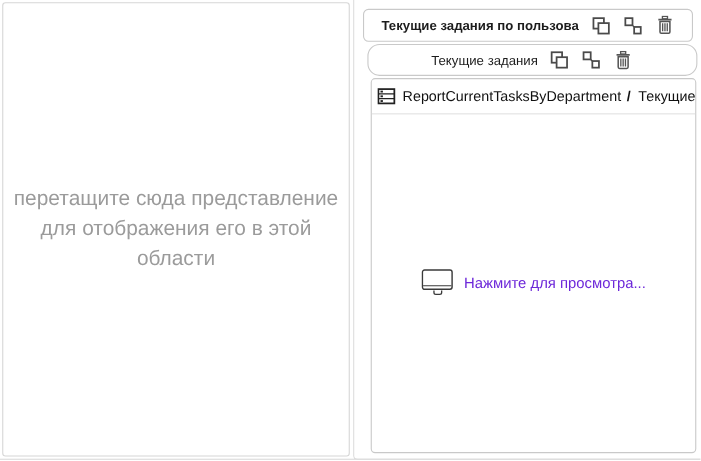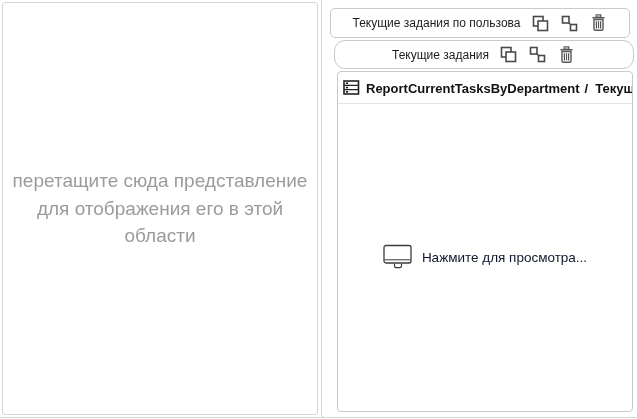--- a/index.html
+++ b/index.html
@@ -48,21 +48,21 @@
     position: absolute;
     box-sizing: border-box;
     background: #fff;
     border: 1px solid #c9c9c9;
     border-radius: 5px;
     display: flex;
     align-items: center;
     justify-content: center;
     gap: 11px;
   }
-  .tab-outer { left: 330px; top: 8px;  width: 300px; height: 30px; }
+  .tab-outer { left: 330px; top: 8px;  width: 300px; height: 30px; font-weight: bold; }
   .tab-inner { left: 334px; top: 40px; width: 300px; height: 29px; border-radius: 11px; }
   .tab-title {
     font-size: 12px;
     color: #1c1c1c;
     white-space: nowrap;
   }
   .icon-btn {
     display: inline-flex;
     align-items: center;
     justify-content: center;
@@ -88,41 +88,41 @@
     display: flex;
     align-items: center;
     gap: 6px;
     padding: 0 5px;
     border-bottom: 1px solid #e2e2e2;
     overflow: hidden;
     white-space: nowrap;
   }
   .view-header .name,
   .view-header .subtitle {
-    font-weight: bold;
+    font-weight: normal;
     font-size: 13px;
     color: #111;
   }
   .view-header .slash {
     font-weight: bold;
     font-size: 13px;
     color: #111;
     margin: 0 7px 0 5px;
   }
   .view-body {
     flex: 1;
     display: flex;
     align-items: center;
     justify-content: center;
     gap: 9px;
     cursor: pointer;
   }
   .preview-label {
     font-size: 13.5px;
-    color: #0f172a;
+    color: #6d28d9;
   }
   .bottom-edge {
     position: absolute;
     left: 0; top: 417px;
     width: 637px; height: 1px;
     background: #dadada;
   }
   svg { display: block; }
 </style>
 </head>

